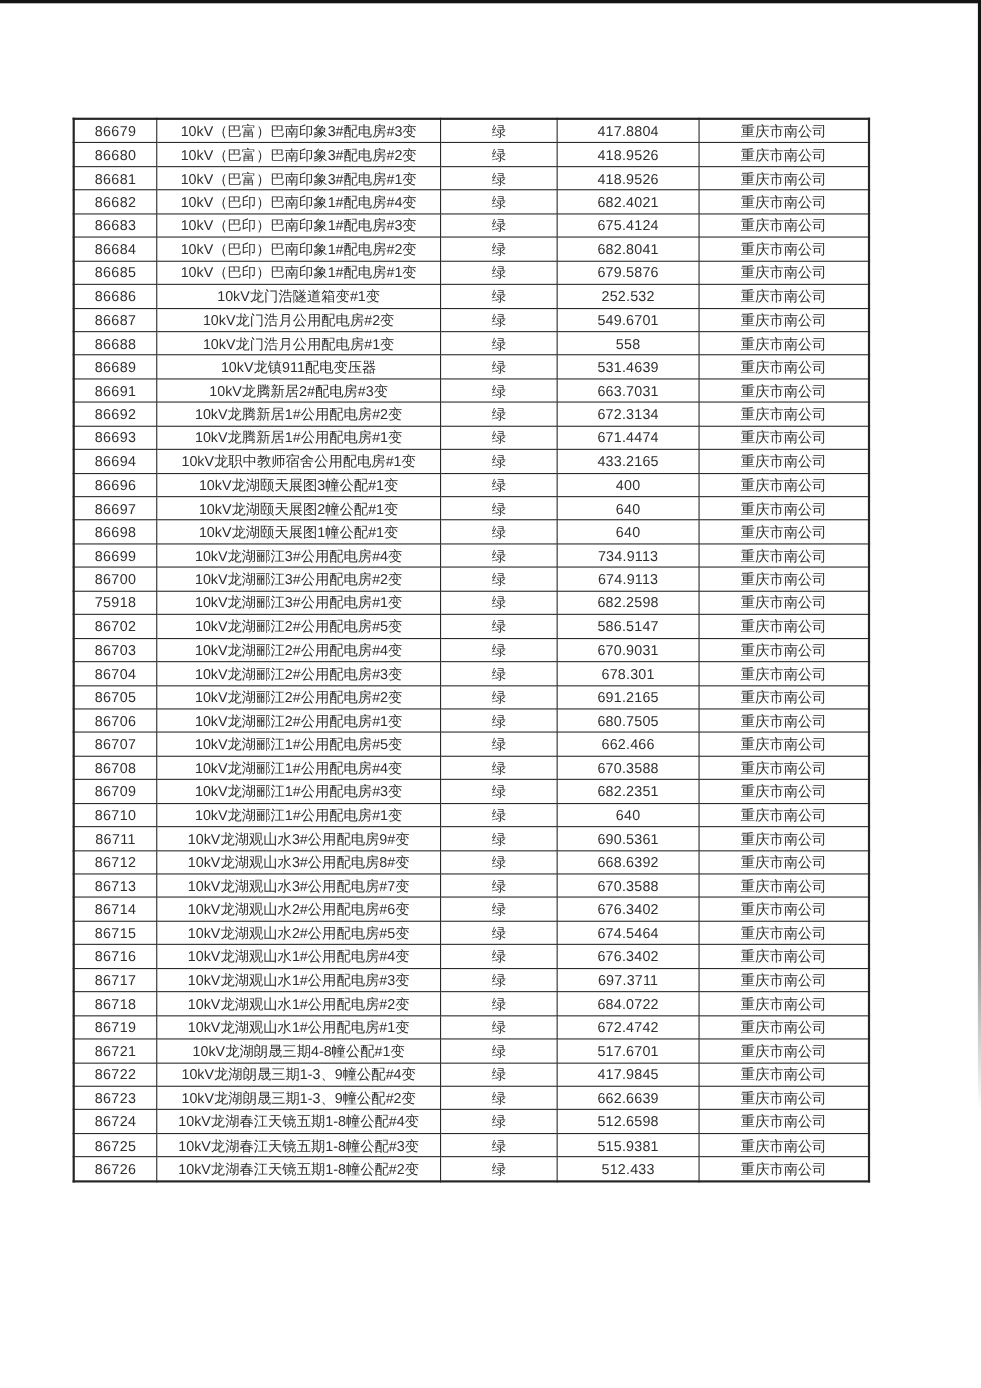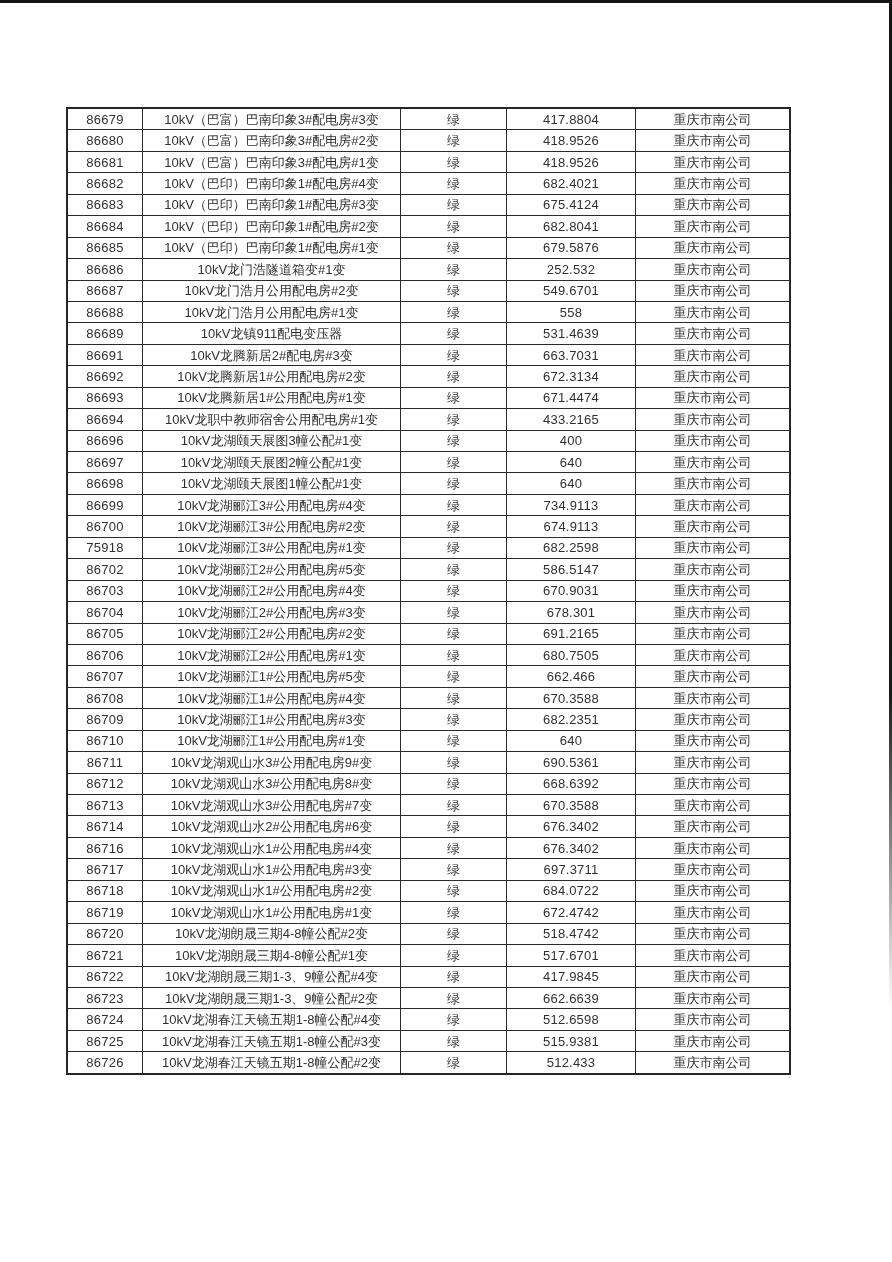--- a/index.html
+++ b/index.html
@@ -294,20 +294,27 @@
     <td class="col-company">重庆市南公司</td>
   </tr>
         <tr>
     <td class="col-id">86714</td>
     <td class="col-name">10kV龙湖观山水2#公用配电房#6变</td>
     <td class="col-status">绿</td>
     <td class="col-value">676.3402</td>
     <td class="col-company">重庆市南公司</td>
   </tr>
         <tr>
+    <td class="col-id">86715</td>
+    <td class="col-name">10kV龙湖观山水2#公用配电房#5变</td>
+    <td class="col-status">绿</td>
+    <td class="col-value">674.5464</td>
+    <td class="col-company">重庆市南公司</td>
+  </tr>
+        <tr>
     <td class="col-id">86716</td>
     <td class="col-name">10kV龙湖观山水1#公用配电房#4变</td>
     <td class="col-status">绿</td>
     <td class="col-value">676.3402</td>
     <td class="col-company">重庆市南公司</td>
   </tr>
         <tr>
     <td class="col-id">86717</td>
     <td class="col-name">10kV龙湖观山水1#公用配电房#3变</td>
     <td class="col-status">绿</td>
@@ -319,27 +326,20 @@
     <td class="col-name">10kV龙湖观山水1#公用配电房#2变</td>
     <td class="col-status">绿</td>
     <td class="col-value">684.0722</td>
     <td class="col-company">重庆市南公司</td>
   </tr>
         <tr>
     <td class="col-id">86719</td>
     <td class="col-name">10kV龙湖观山水1#公用配电房#1变</td>
     <td class="col-status">绿</td>
     <td class="col-value">672.4742</td>
-    <td class="col-company">重庆市南公司</td>
-  </tr>
-        <tr>
-    <td class="col-id">86720</td>
-    <td class="col-name">10kV龙湖朗晟三期4-8幢公配#2变</td>
-    <td class="col-status">绿</td>
-    <td class="col-value">518.4742</td>
     <td class="col-company">重庆市南公司</td>
   </tr>
         <tr>
     <td class="col-id">86721</td>
     <td class="col-name">10kV龙湖朗晟三期4-8幢公配#1变</td>
     <td class="col-status">绿</td>
     <td class="col-value">517.6701</td>
     <td class="col-company">重庆市南公司</td>
   </tr>
         <tr>

